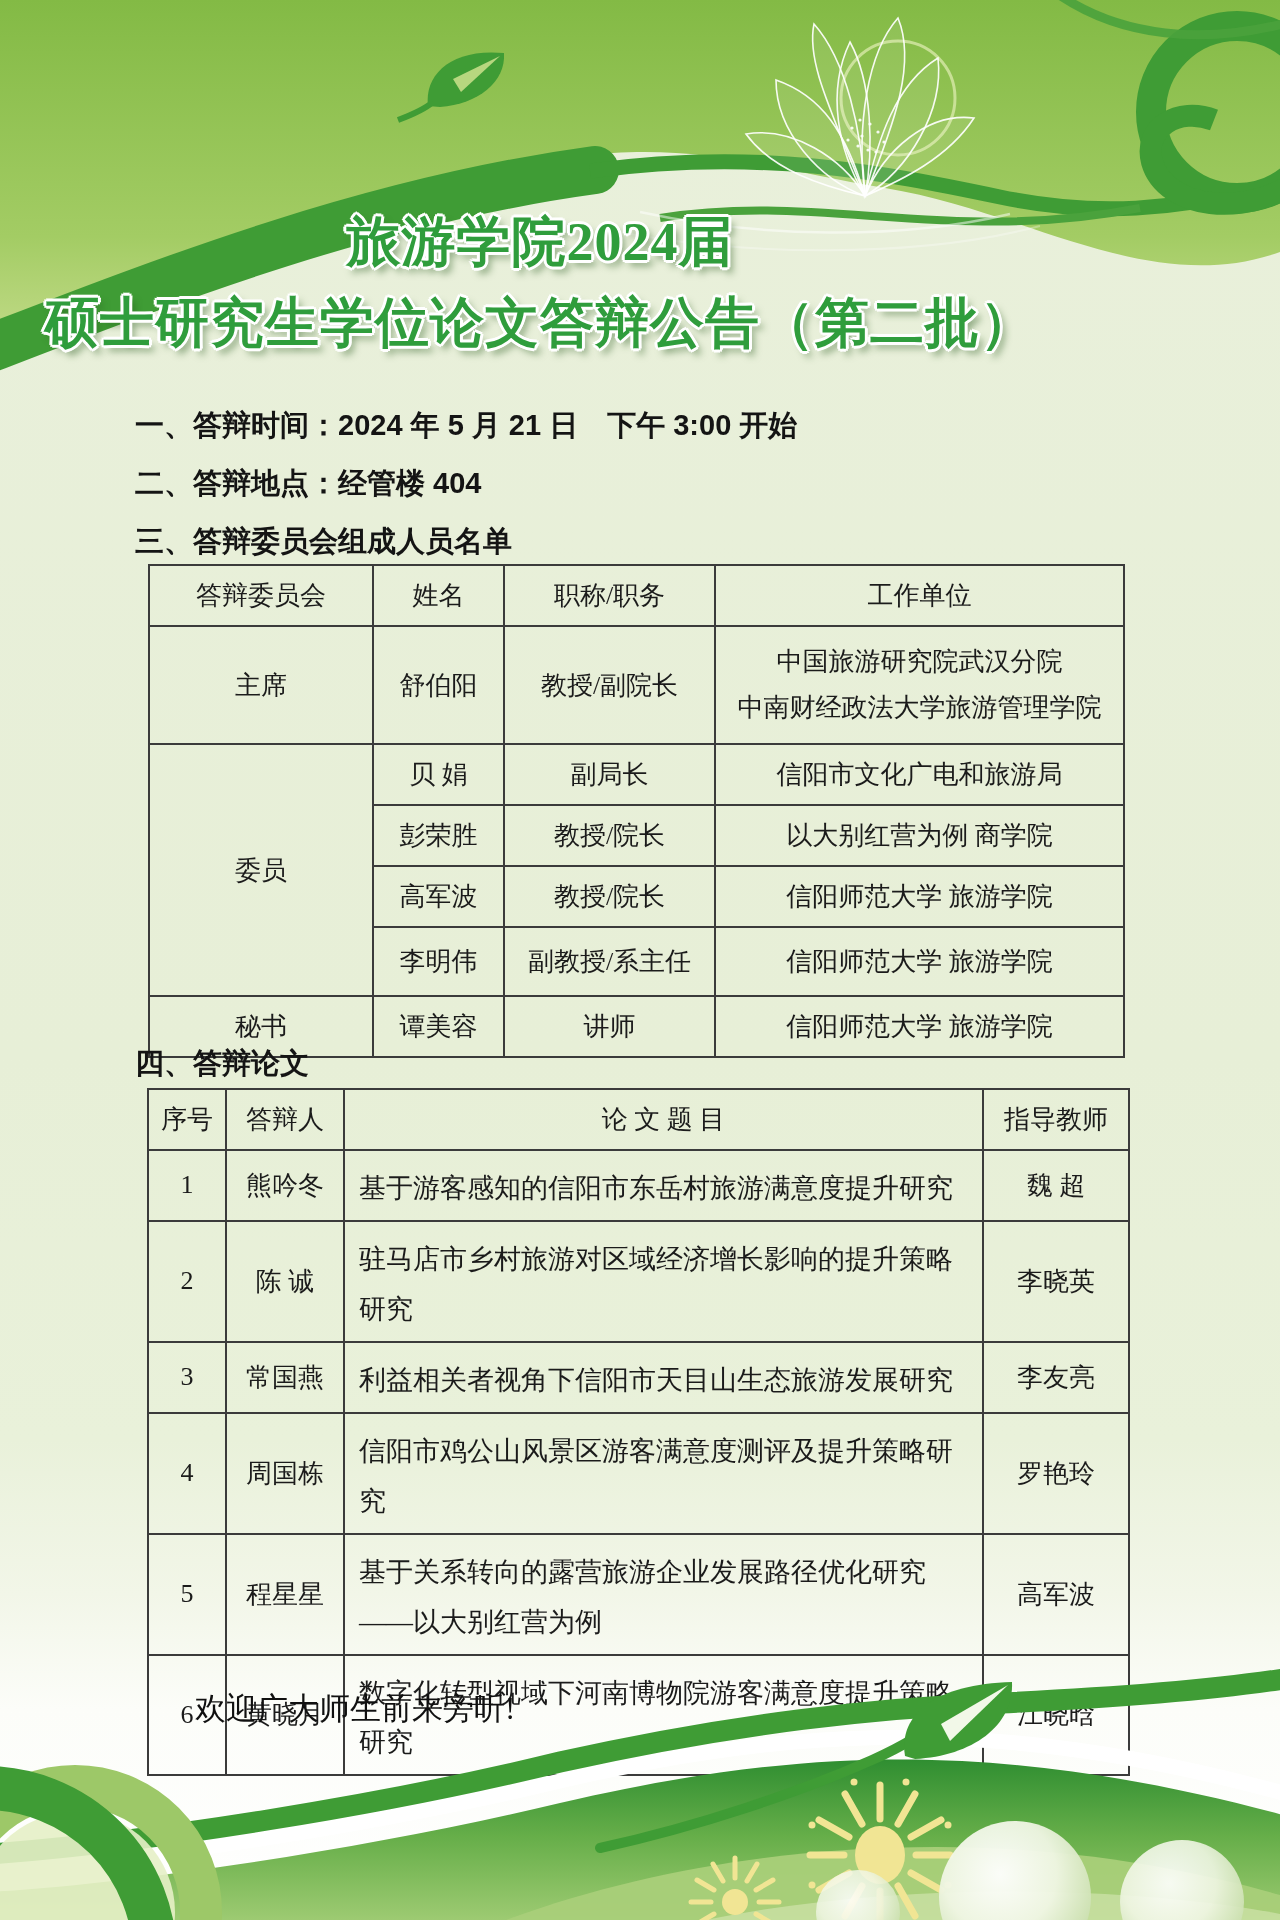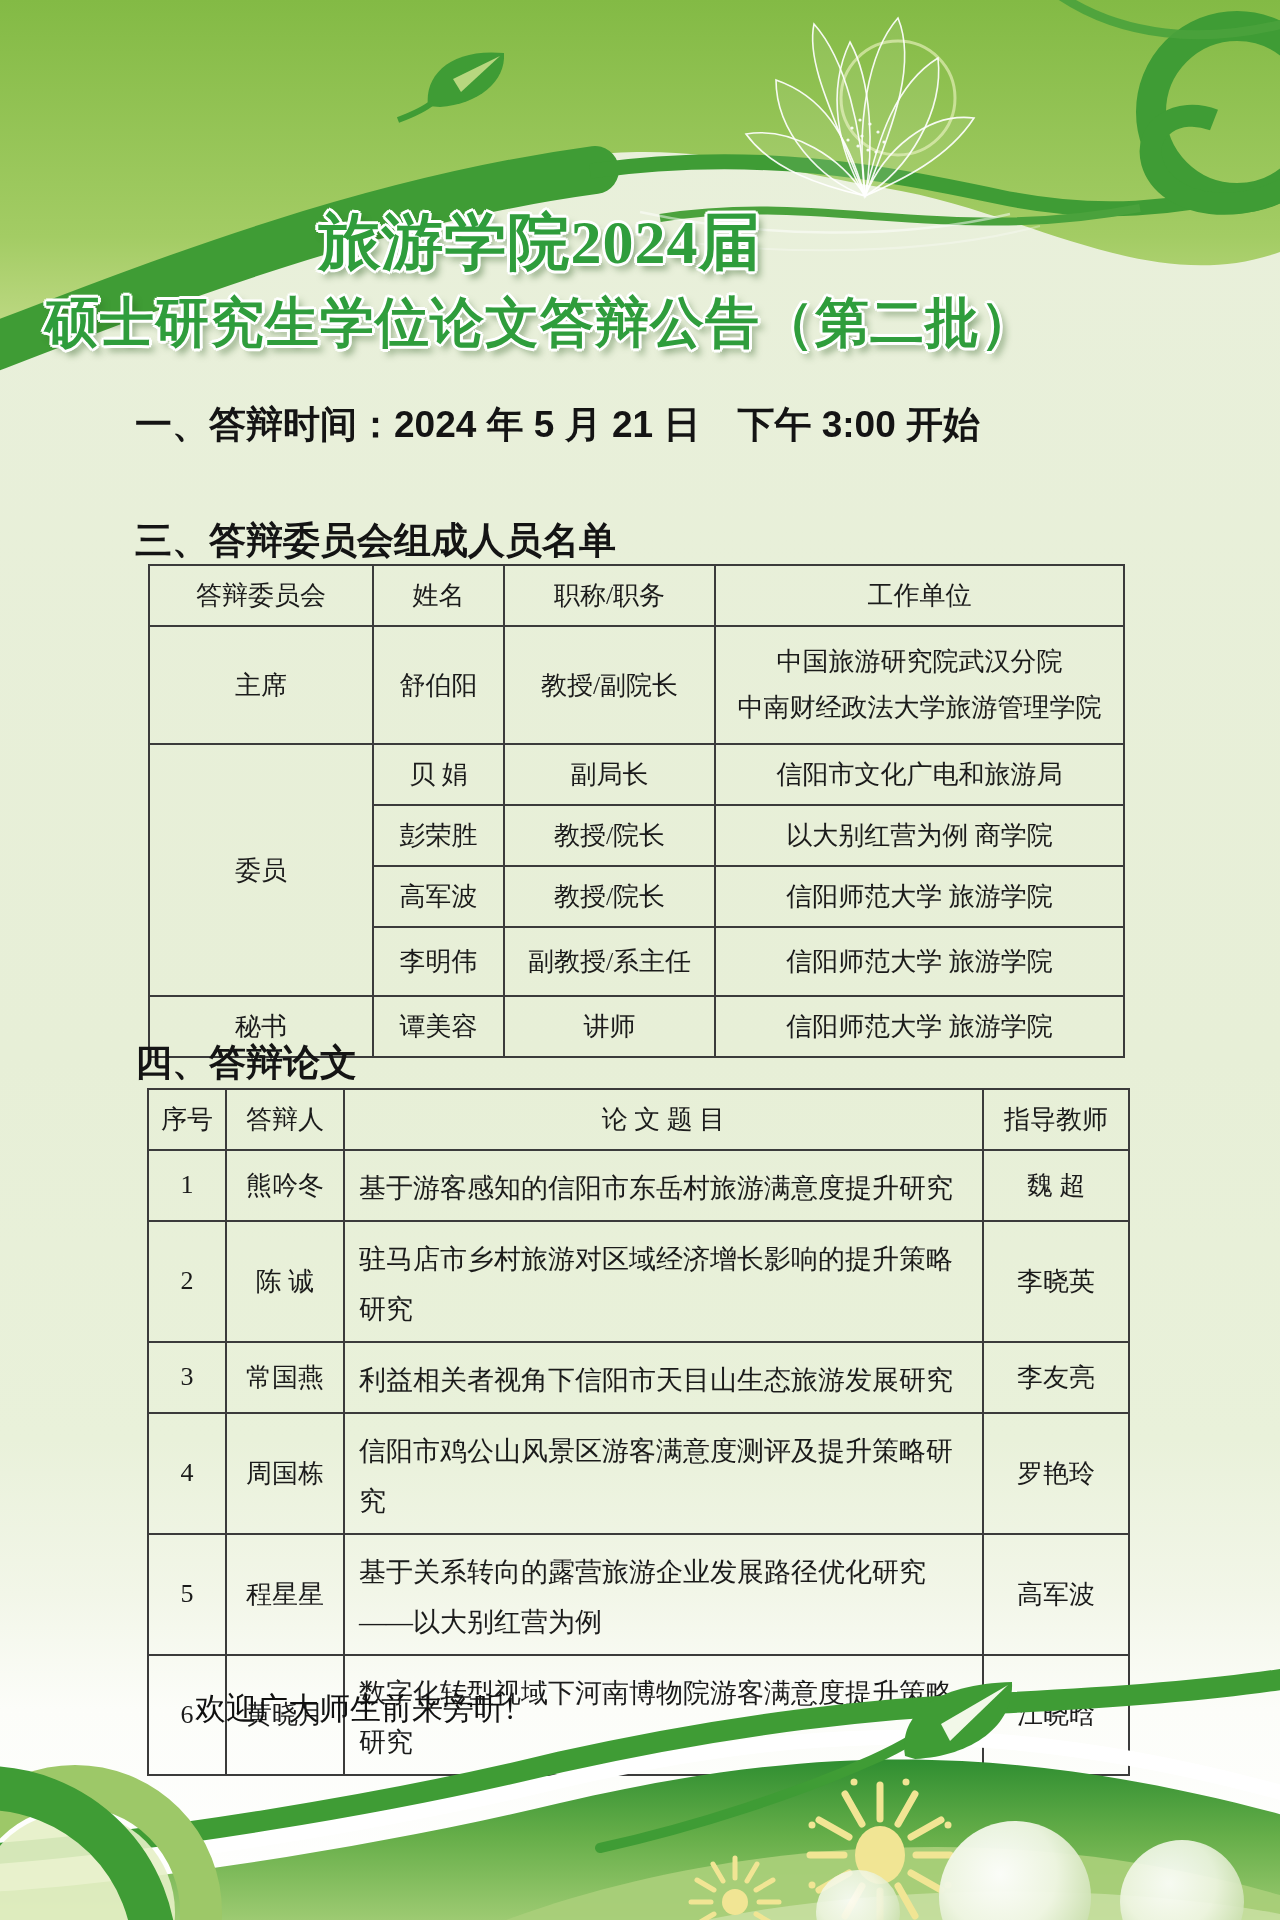--- a/index.html
+++ b/index.html
@@ -11,25 +11,25 @@
   .abs{position:absolute;}
   .deco{pointer-events:none;}
   .title{
     left:0;width:1080px;text-align:center;font-weight:700;color:#2f9d3c;
     font-family:"Liberation Serif","DejaVu Serif",serif;
     text-shadow:-2px -2px 0 #fff,2px -2px 0 #fff,-2px 2px 0 #fff,2px 2px 0 #fff,
                 -3px 0 0 #fff,3px 0 0 #fff,0 3px 0 #fff,0 -3px 0 #fff,
                 5px 6px 7px rgba(40,90,30,.5);
     letter-spacing:1px;white-space:nowrap;
   }
-  #title1{top:212px;font-size:62px;line-height:60px;}
+  #title1{top:212px;font-size:54px;line-height:60px;}
   #title2{top:292px;font-size:54px;line-height:62px;}
   .h-line{
     font-family:"Liberation Sans","DejaVu Sans",sans-serif;
-    font-weight:700;font-size:37px;line-height:34px;color:#141414;white-space:nowrap;
+    font-weight:700;font-size:29px;line-height:34px;color:#141414;white-space:nowrap;
   }
   table{border-collapse:collapse;table-layout:fixed;}
   td,th{
     border:2px solid #3b3b3b;text-align:center;vertical-align:middle;
     font-size:26px;font-weight:400;color:#1b1b1b;padding:12px;
     font-family:"Liberation Serif","DejaVu Serif",serif;
   }
   .t2 .title-cell{text-align:left;padding:13px 10px 6px 14px;line-height:1.85;font-size:27px;}
   .unit2 div{line-height:46px;}
   #welcome{font-size:31px;color:#101010;white-space:nowrap;}
@@ -84,20 +84,21 @@
         <circle cx="876" cy="152" r="1.6"></circle>
           <circle cx="862" cy="136" r="1.6"></circle>
       </g>
     </g>
   </svg>
 
   <div id="title1" class="abs title">旅游学院2024届</div>
   <div id="title2" class="abs title">硕士研究生学位论文答辩公告（第二批）</div>
 
   <div class="abs h-line" style="top:408px;left:135px">一、答辩时间：2024 年 5 月 21 日　下午 3:00 开始</div>
+  <div class="abs h-line" style="top:466px;left:135px">二、答辩地点：经管楼 404</div>
   <div class="abs h-line" style="top:524px;left:135px">三、答辩委员会组成人员名单</div>
 
   <table class="abs" style="top:564px;left:148px;width:975px">
     <colgroup>
       <col style="width:224px">
         <col style="width:131px">
         <col style="width:211px">
         <col style="width:409px">
     </colgroup>
     <tbody>

